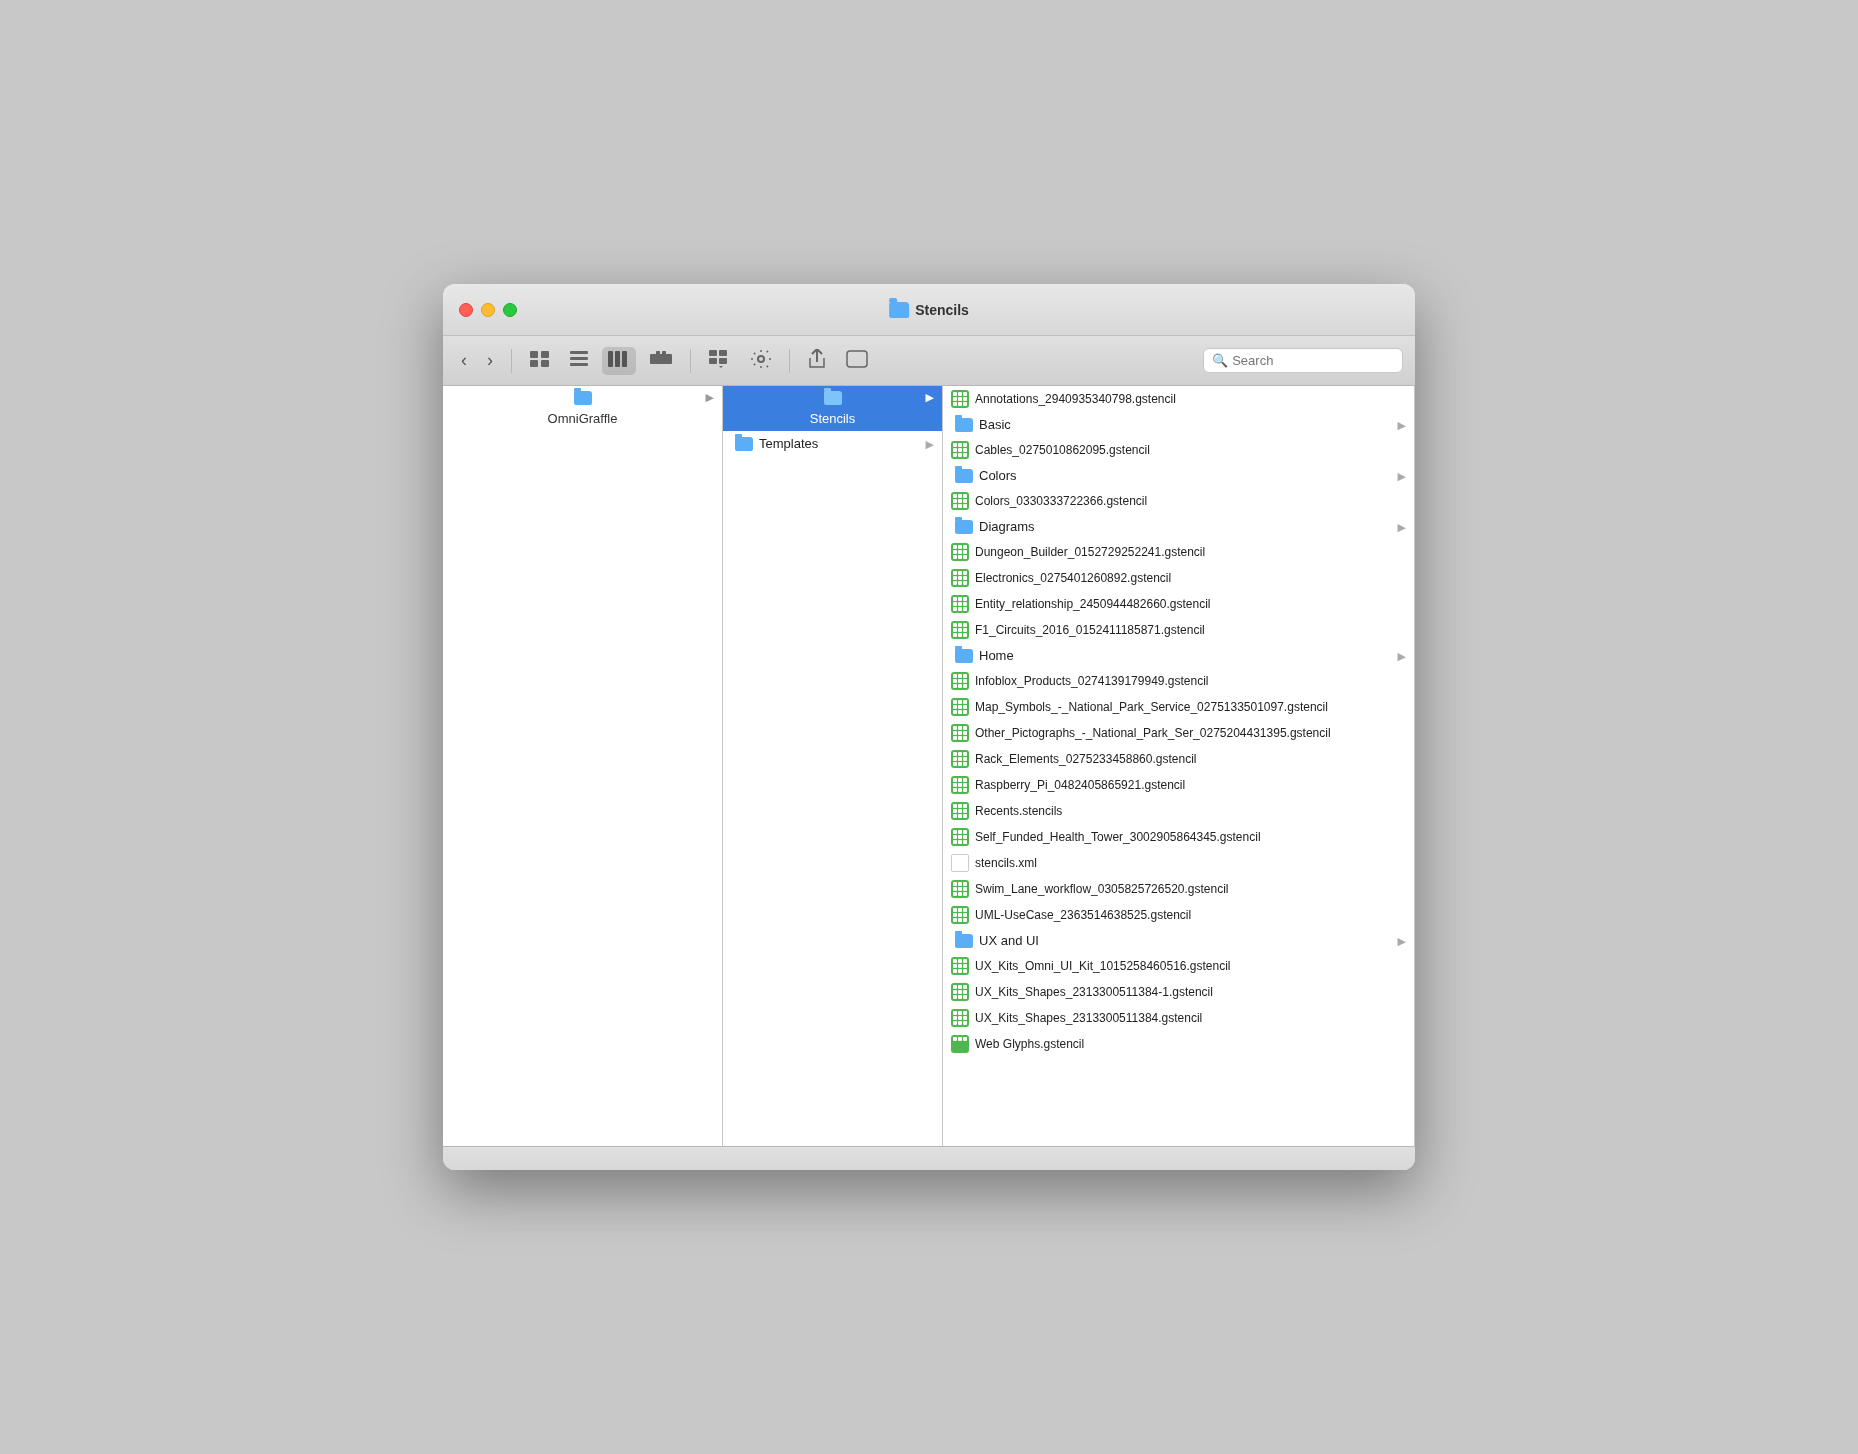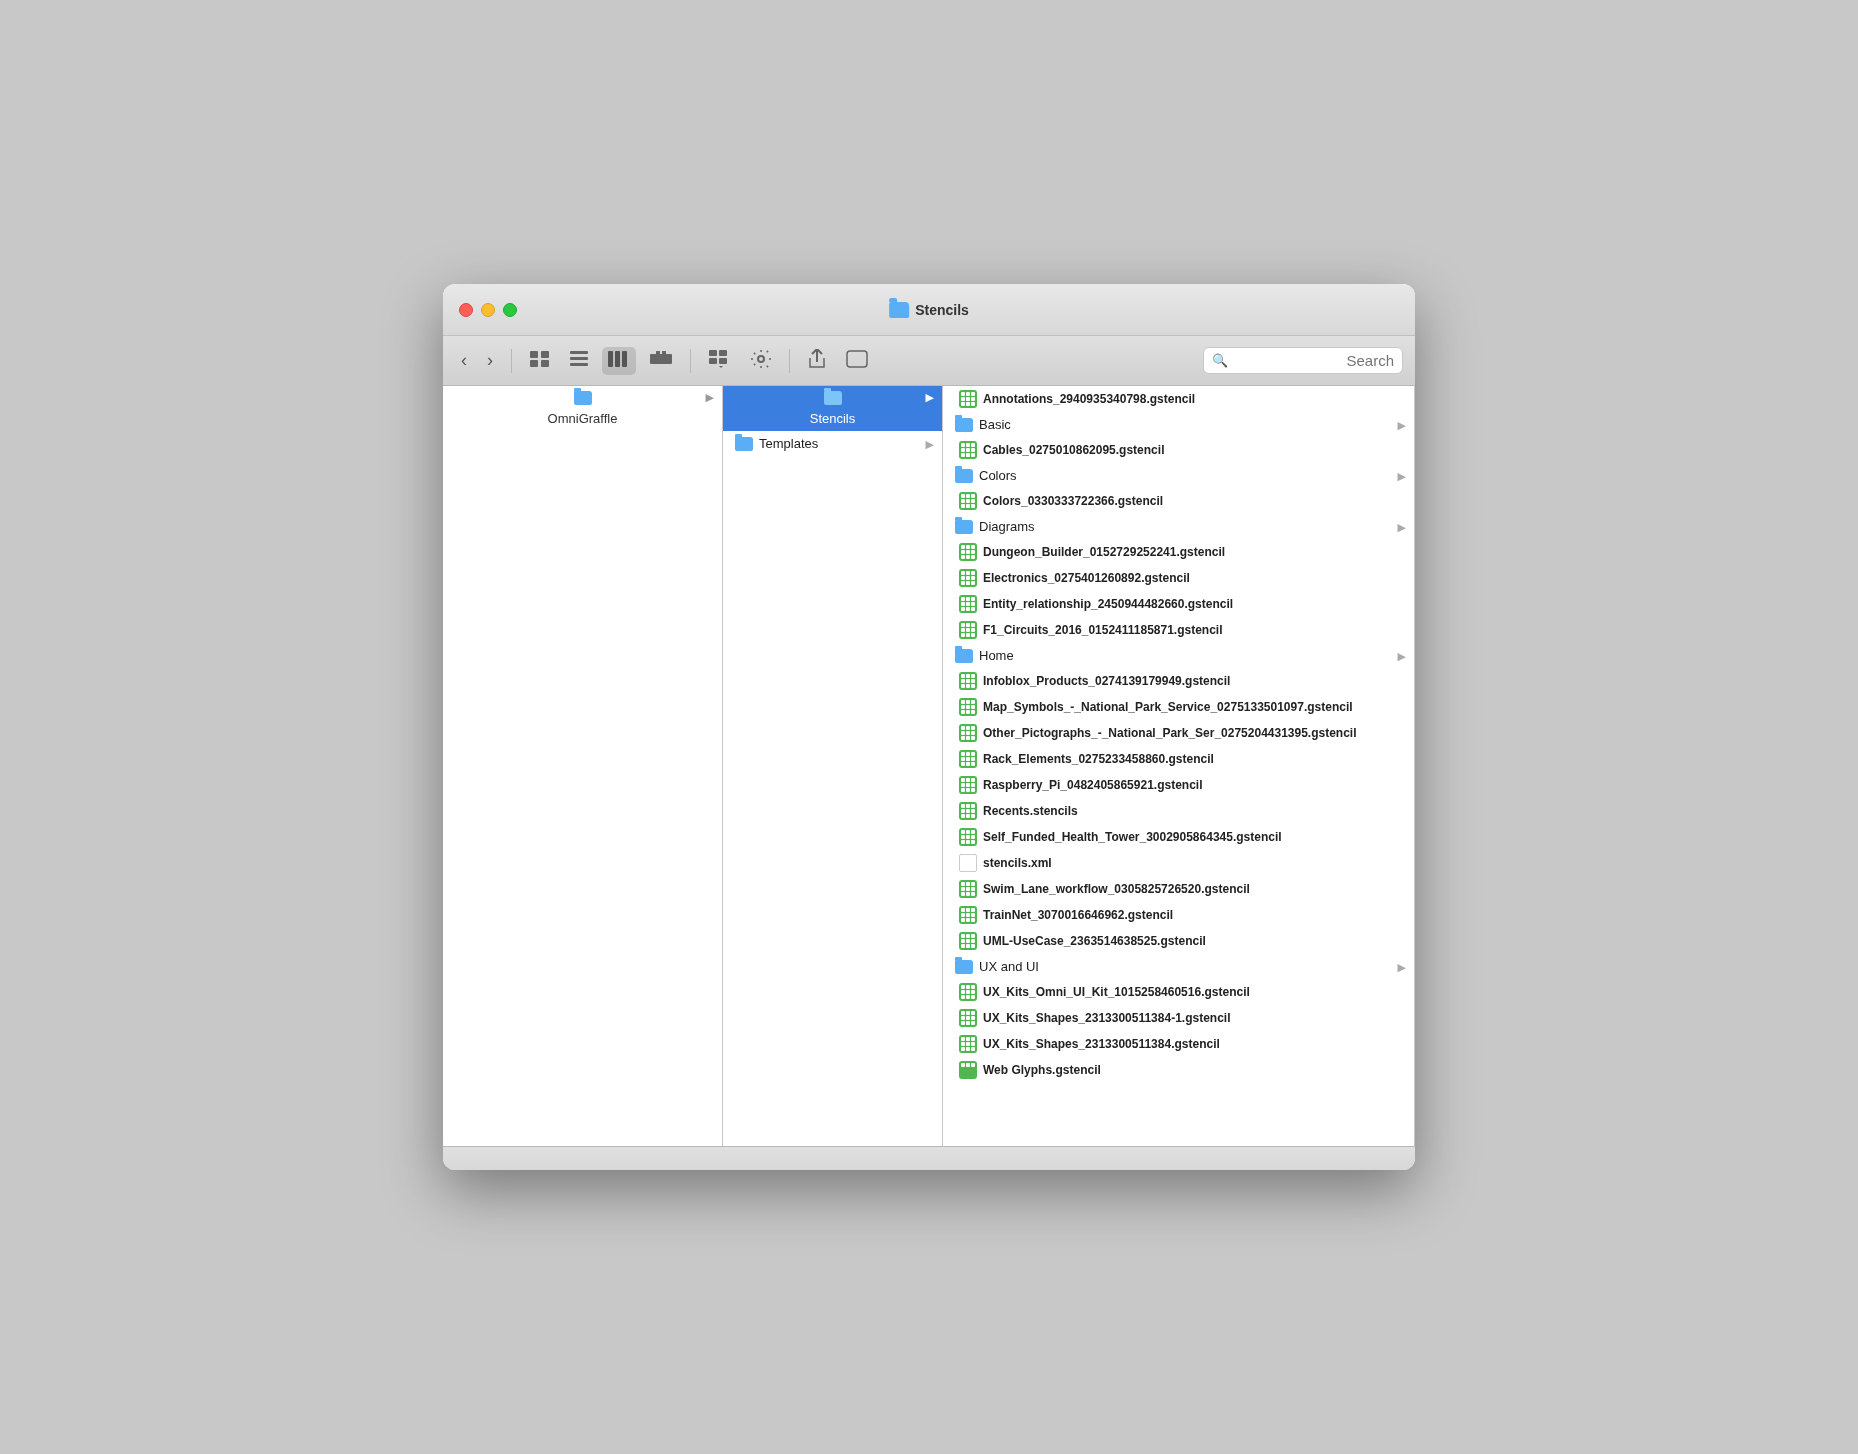--- a/index.html
+++ b/index.html
@@ -107,25 +107,24 @@
       border: 1px solid #c8c8c8;
       border-radius: 6px;
       padding: 4px 8px;
       gap: 4px;
       width: 200px;
     }
     .search-icon { color: #999; font-size: 13px; }
     .search-input {
       border: none;
       outline: none;
-      font-size: 15px;
+      font-size: 13px;
       color: #404040;
       width: 100%;
       background: transparent;
-      text-align: right;
     }
     .content {
       display: flex;
       height: 760px;
     }
     .pane {
       border-right: 1px solid #c8c8c8;
       overflow-y: auto;
       background: white;
     }
@@ -183,26 +182,25 @@
     .chevron-right {
       position: absolute;
       right: 8px;
       color: #999;
       font-size: 11px;
     }
     .chevron-right.white { color: white; }
     .file-item {
       display: flex;
       align-items: center;
-      padding: 4px 16px;
+      padding: 4px 8px;
       cursor: pointer;
       font-size: 12px;
       color: #222;
       gap: 6px;
-      font-weight: bold;
     }
     .gstencil-icon {
       width: 18px;
       height: 18px;
       background: #4db84d;
       border-radius: 3px;
       display: grid;
       grid-template-columns: 1fr 1fr 1fr;
       grid-template-rows: 1fr 1fr 1fr;
       gap: 1px;
@@ -607,34 +605,20 @@
         <div class="gstencil-icon-cell"></div>
         <div class="gstencil-icon-cell"></div>
         <div class="gstencil-icon-cell"></div>
         <div class="gstencil-icon-cell"></div>
         <div class="gstencil-icon-cell"></div>
         <div class="gstencil-icon-cell"></div>
         <div class="gstencil-icon-cell"></div>
         <div class="gstencil-icon-cell"></div>
         <div class="gstencil-icon-cell"></div>
       </div>
-      <span>TrainNet_3070016646962.gstencil</span>
-    </div>
-        <div class="file-item">
-      <div class="gstencil-icon">
-        <div class="gstencil-icon-cell"></div>
-        <div class="gstencil-icon-cell"></div>
-        <div class="gstencil-icon-cell"></div>
-        <div class="gstencil-icon-cell"></div>
-        <div class="gstencil-icon-cell"></div>
-        <div class="gstencil-icon-cell"></div>
-        <div class="gstencil-icon-cell"></div>
-        <div class="gstencil-icon-cell"></div>
-        <div class="gstencil-icon-cell"></div>
-      </div>
       <span>UML-UseCase_2363514638525.gstencil</span>
     </div>
         <div class="folder-row">
       <div class="folder-icon"></div>
       <span>UX and UI</span>
       <span class="chevron-right">▶</span>
     </div>
         <div class="file-item">
       <div class="gstencil-icon">
         <div class="gstencil-icon-cell"></div>

